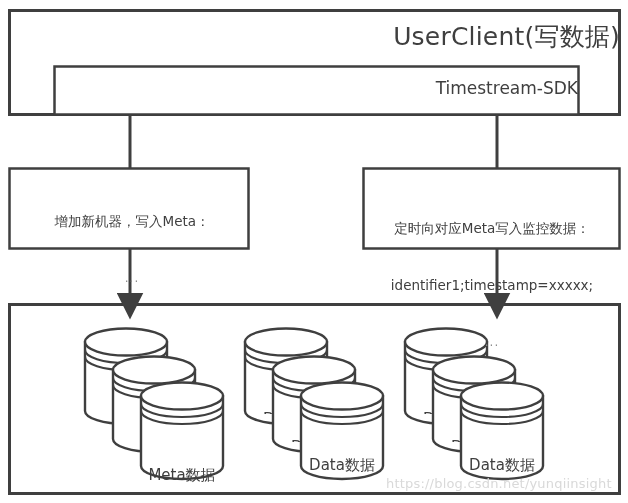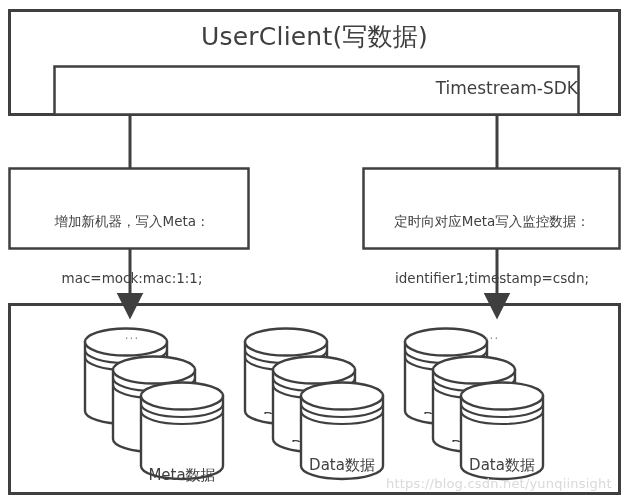--- a/index.html
+++ b/index.html
@@ -35,21 +35,21 @@
     position: absolute;
     white-space: pre;
     color: #3f3f3f;
     line-height: 1.0;
   }
 
   #client-title {
     left: 9px;
     top: 24px;
     width: 611px;
-    text-align: center;
+    text-align: right;
     font-size: 25px;
     letter-spacing: 0.2px;
   }
 
   #sdk-title {
     left: 54px;
     top: 80px;
     width: 524px;
     text-align: right;
     font-size: 17px;
@@ -60,21 +60,21 @@
     line-height: 19px;
     text-align: center;
   }
   #note-left-text {
     left: 19px;
     top: 174px;
     width: 226px;
   }
   #note-right-text {
     left: 372px;
-    top: 174px;
+    top: 181px;
     width: 240px;
   }
   .note-line { display: block; }
   .note-ellipsis {
     display: block;
     font-size: 12px;
     color: #8d8d8d;
     letter-spacing: 1px;
   }
 
@@ -204,27 +204,26 @@
       <path d="M461,411 A41,13 0 0 0 543,411" fill="none" stroke="#3f3f3f" stroke-width="2.1"></path>
     </g>
   </svg>
 
   <div class="txt" id="client-title">UserClient(写数据)</div>
 
   <div class="txt" id="sdk-title">Timestream-SDK</div>
 
   <div class="txt note-box-text" id="note-left-text">
     <span class="note-line">增加新机器，写入Meta：</span>
-    <span class="note-line">mac=mock:mac:1:1;</span>
     <span class="note-ellipsis">...</span>
   </div>
 
   <div class="txt note-box-text" id="note-right-text">
     <span class="note-line">定时向对应Meta写入监控数据：</span>
-    <span class="note-line">identifier1;timestamp=csdn;</span>
+    <span class="note-line">identifier1;timestamp=xxxxx;</span>
     <span class="note-ellipsis">...</span>
   </div>
 
   <div class="cyl-label-clip" style="left:98px; top:382px; width:24px; height:22px;">
     <div class="inner" style="left:-6px;">
       
     </div>
   </div>
   <div class="cyl-label-clip" style="left:126px; top:410px; width:24px; height:22px;">
     <div class="inner" style="left:-6px;">

